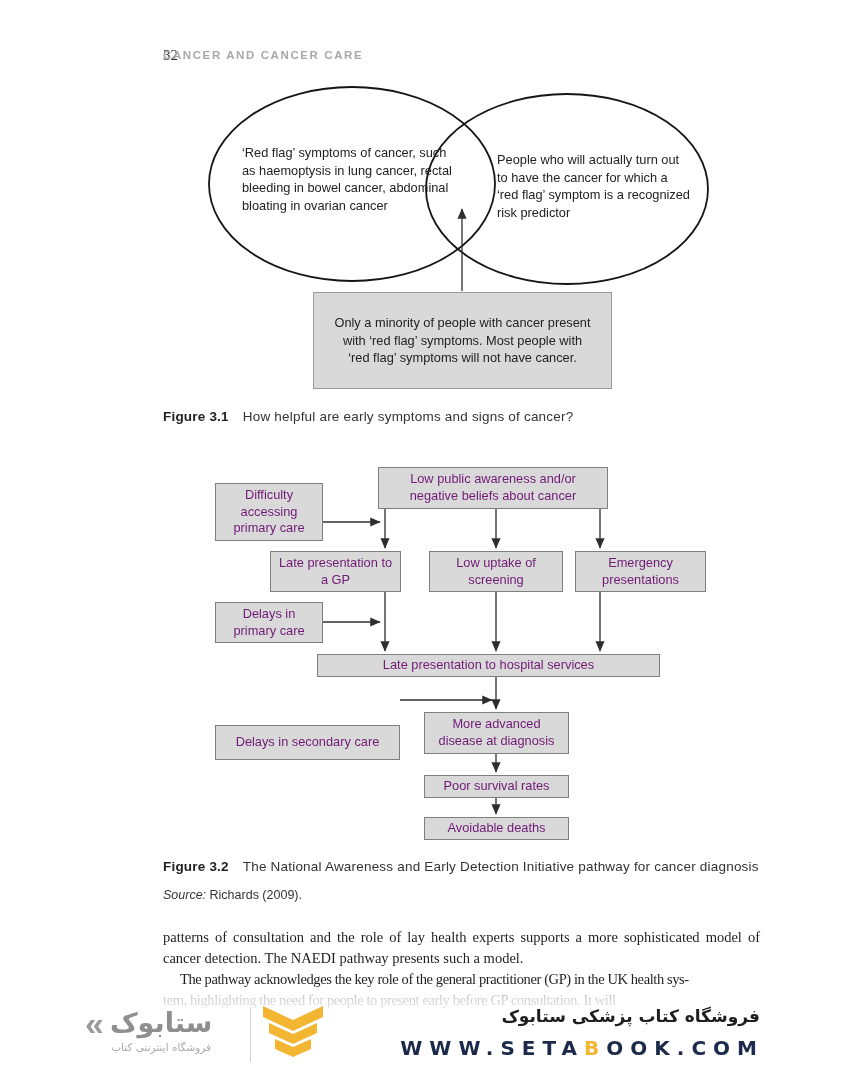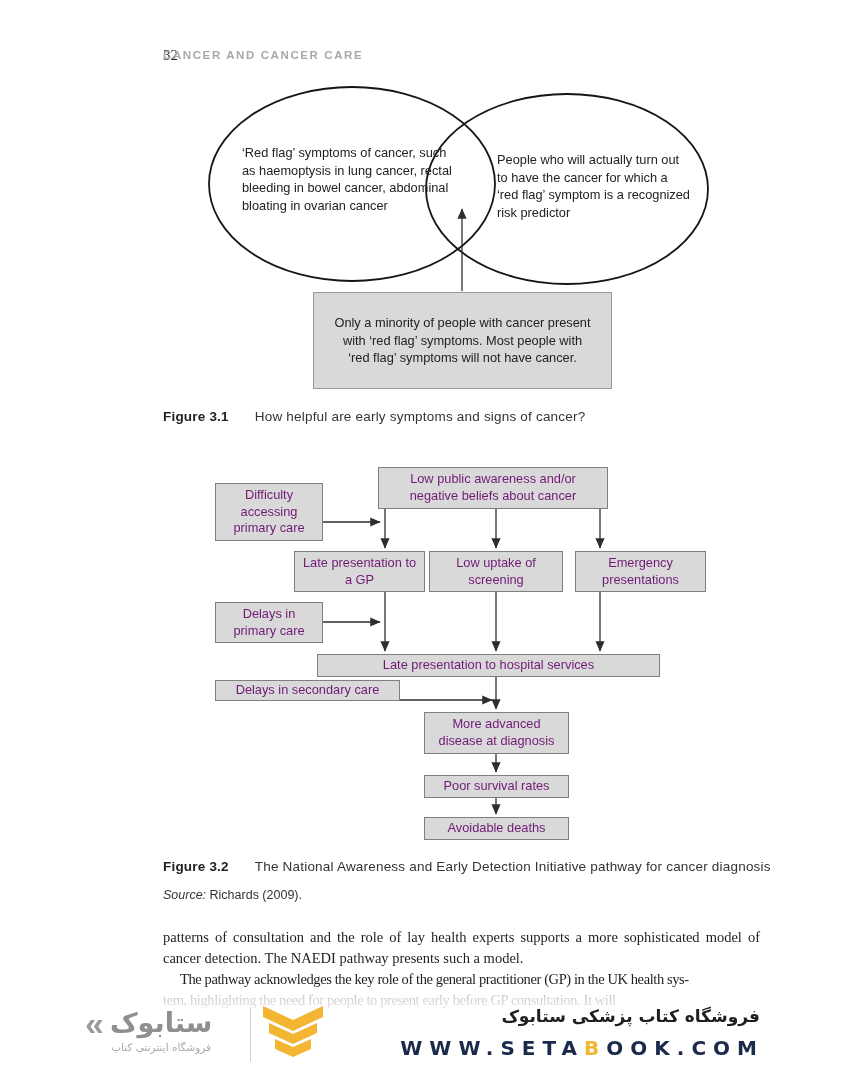--- a/index.html
+++ b/index.html
@@ -32,21 +32,21 @@
     background:#d9d9d9; border:1px solid #9a9a9a; box-sizing:border-box;
     display:flex; align-items:center; justify-content:center;
     text-align:center; padding:0 18px;
     font-size:12.8px; line-height:1.4; color:#222;
   }
   
   .fig-caption {
     position:absolute; left:163px; z-index:2;
     font-size:13.5px; color:#333; letter-spacing:0.2px;
   }
-  .fig-caption .fig-label { font-weight:700; color:#222; margin-right:26px; }
+  .fig-caption .fig-label { font-weight:700; color:#222; margin-right:14px; }
   #fig1-cap { top:409px; }
   #fig2-cap { top:859px; width:660px; }
   .source-line {
     position:absolute; left:163px; top:888px; z-index:2;
     font-size:12.5px; color:#333;
   }
   .source-line .src-label { font-style:italic; }
   
   .fbox {
     position:absolute; z-index:2;
@@ -137,26 +137,26 @@
   <div class="note-box">
     <span>Only a minority of people with cancer present with ‘red flag’ symptoms. Most people with ‘red flag’ symptoms will not have cancer.</span>
   </div>
 
   <div class="fig-caption" id="fig1-cap">
     <span class="fig-label">Figure 3.1</span><span>How helpful are early symptoms and signs of cancer?</span>
   </div>
 
   <div class="fbox" style="left:378px; top:467px; width:230px; height:42px;">Low public awareness and/or negative beliefs about cancer</div>
   <div class="fbox" style="left:215px; top:483px; width:108px; height:58px;">Difficulty accessing primary care</div>
-  <div class="fbox" style="left:294px; top:551px; width:131px; height:41px;">Late presentation to a GP</div>
+  <div class="fbox" style="left:270px; top:551px; width:131px; height:41px;">Late presentation to a GP</div>
   <div class="fbox" style="left:575px; top:551px; width:131px; height:41px;">Emergency presentations</div>
   <div class="fbox" style="left:429px; top:551px; width:134px; height:41px;">Low uptake of screening</div>
   <div class="fbox" style="left:215px; top:602px; width:108px; height:41px;">Delays in primary care</div>
   <div class="fbox" style="left:317px; top:654px; width:343px; height:23px;">Late presentation to hospital services</div>
-  <div class="fbox" style="left:215px; top:680px; width:185px; height:21px;">Delays in secondary care</div>
+  <div class="fbox" style="left:215px; top:725px; width:185px; height:35px;">Delays in secondary care</div>
   <div class="fbox" style="left:424px; top:712px; width:145px; height:42px;">More advanced disease at diagnosis</div>
   <div class="fbox" style="left:424px; top:775px; width:145px; height:23px;">Poor survival rates</div>
   <div class="fbox" style="left:424px; top:817px; width:145px; height:23px;">Avoidable deaths</div>
 
   <div class="fig-caption" id="fig2-cap">
     <span class="fig-label">Figure 3.2</span><span>The National Awareness and Early Detection Initiative pathway for cancer diagnosis</span>
   </div>
   <div class="source-line">
     <span class="src-label">Source:</span><span> Richards (2009).</span>
   </div>

